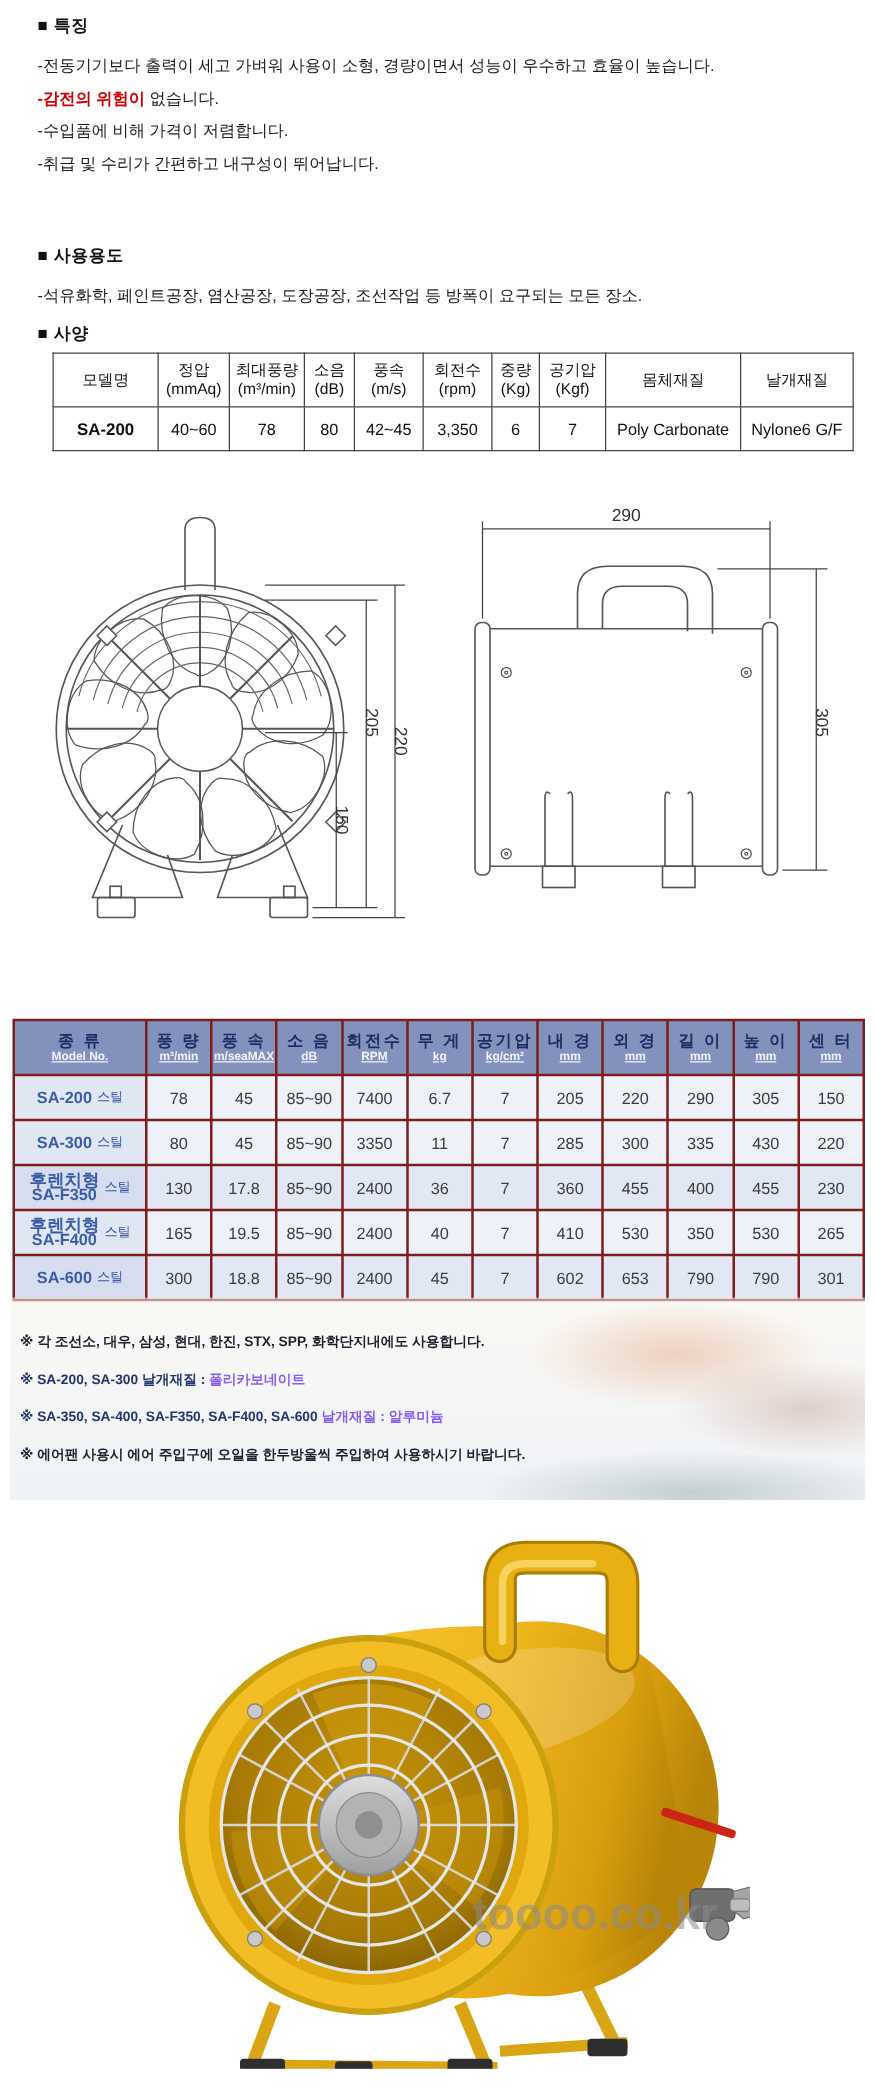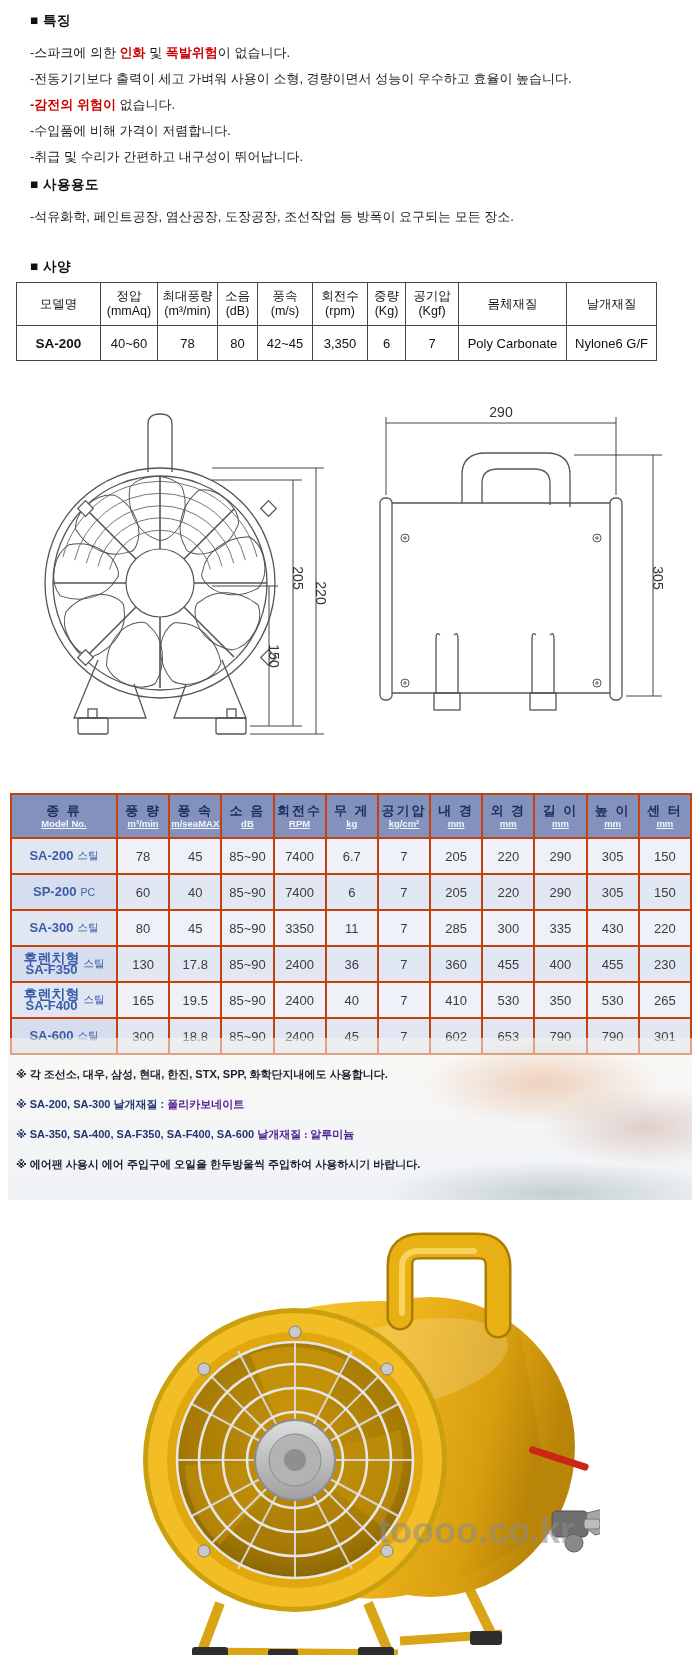--- a/index.html
+++ b/index.html
@@ -6,30 +6,30 @@
   #page{position:relative;width:700px;height:1673px;background:#ffffff;overflow:hidden;
         font-family:"Liberation Sans","DejaVu Sans",sans-serif;color:#1a1a1a;}
 
   
   .sec{position:absolute;left:30px;}
   .sec-title{font-size:13.5px;font-weight:bold;color:#111;margin:0 0 10px 0;letter-spacing:.5px;}
   .tline{font-size:13px;line-height:26px;color:#1a1a1a;white-space:nowrap;}
   .red{color:#cc0000;font-weight:bold;}
 
   
-  .spec-table{position:absolute;left:16px;top:282px;width:640px;border-collapse:collapse;table-layout:fixed;}
+  .spec-table{position:absolute;left:42px;top:282px;width:640px;border-collapse:collapse;table-layout:fixed;}
   .spec-table th,.spec-table td{border:1px solid #444;text-align:center;vertical-align:middle;
         font-size:12.5px;font-weight:normal;color:#111;background:#fff;padding:0;}
   .spec-table th{height:42px;line-height:15px;}
   .spec-table td{height:34px;font-size:13px;}
   .spec-table td.model{font-weight:bold;font-size:13.5px;}
 
   
-  .models-table{position:absolute;left:10px;top:793px;width:682px;border-collapse:separate;
-        border-spacing:2px;table-layout:fixed;background:#c2410c;}
+  .models-table{position:absolute;left:10px;top:815px;width:682px;border-collapse:separate;
+        border-spacing:2px;table-layout:fixed;background:#7f1d1d;}
   .models-table th{background:#8292bc;height:38px;padding:2px 0;vertical-align:middle;}
   .models-table th .ko{display:block;font-size:13px;font-weight:bold;color:#1c2e63;letter-spacing:2px;line-height:15px;}
   .models-table th .un{display:block;font-size:9.5px;font-weight:bold;color:#f2f4fa;line-height:12px;text-decoration:underline;}
   .models-table td{text-align:center;vertical-align:middle;height:32px;font-size:13px;color:#3c3c3c;}
   .models-table tr.lt td{background:#eef1f7;}
   .models-table tr.lt td.mcell{background:#e0e6f2;}
   .models-table tr.dk td{background:#e2e8f3;}
   .models-table tr.dk td.mcell{background:#d6ddee;}
   .mwrap{display:flex;align-items:center;justify-content:center;gap:4px;}
   .mstack{display:flex;flex-direction:column;line-height:12px;}
@@ -42,44 +42,43 @@
     background-image:
       radial-gradient(ellipse 170px 60px at 78% 28%, rgba(216,122,60,.30), transparent 70%),
       radial-gradient(ellipse 150px 55px at 93% 55%, rgba(150,70,45,.22), transparent 70%),
       radial-gradient(ellipse 240px 45px at 80% 96%, rgba(95,125,115,.30), transparent 72%),
       linear-gradient(180deg, rgba(246,243,236,.55), rgba(227,232,240,.55));
     background-repeat:no-repeat;}
   .notes{position:absolute;left:16px;top:1064px;width:672px;}
   .nline{font-size:11px;font-weight:bold;line-height:20px;margin-bottom:10px;white-space:nowrap;}
   .n-dark{color:#1b1f2e;}
   .n-navy{color:#22356f;}
-  .n-red{color:#4c1d95;font-family:Liberation Serif, serif;}
+  .n-red{color:#8b5cf6;}
 
   
   .drawings{position:absolute;left:0;top:388px;width:700px;height:350px;}
   .drw{position:absolute;}
   .photo{position:absolute;left:100px;top:1225px;}
   svg text{font-family:"Liberation Sans","DejaVu Sans",sans-serif;}
   .dimtxt{font-size:14px;fill:#333;}
 </style>
 </head>
 <body>
 
 <div id="page">
 
   <div class="sec" style="top:12px;">
     <div class="sec-title">■ 특징</div>
-    <div class="tline"><span>-스파크에 의한 </span><span class="red">인화</span><span> 및 </span><span class="red">폭발위험</span><span>이 없습니다.</span></div>
     <div class="tline"><span>-전동기기보다 출력이 세고 가벼워 사용이 소형, 경량이면서 성능이 우수하고 효율이 높습니다.</span></div>
     <div class="tline"><span class="red">-감전의 위험이</span><span> 없습니다.</span></div>
     <div class="tline"><span>-수입품에 비해 가격이 저렴합니다.</span></div>
     <div class="tline"><span>-취급 및 수리가 간편하고 내구성이 뛰어납니다.</span></div>
   </div>
 
-  <div class="sec" style="top:176px;">
+  <div class="sec" style="top:196px;">
     <div class="sec-title">■ 사용용도</div>
     <div class="tline">-석유화학, 페인트공장, 염산공장, 도장공장, 조선작업 등 방폭이 요구되는 모든 장소.</div>
   </div>
 
   <div class="sec" style="top:258px;">
     <div class="sec-title">■ 사양</div>
   </div>
 
   <table class="spec-table">
     <colgroup>
@@ -346,42 +345,20 @@
           <td>85~90</td>
           <td>7400</td>
           <td>6.7</td>
           <td>7</td>
           <td>205</td>
           <td>220</td>
           <td>290</td>
           <td>305</td>
           <td>150</td>
     </tr>
-    <tr class="dk">
-      <td class="mcell">
-            <div class="mwrap">
-              <div class="mstack">
-                <span class="mprefix"></span>
-                <span class="mname">SP-200</span>
-              </div>
-              <span class="mtag">PC</span>
-            </div>
-          </td>
-      <td>60</td>
-          <td>40</td>
-          <td>85~90</td>
-          <td>7400</td>
-          <td>6</td>
-          <td>7</td>
-          <td>205</td>
-          <td>220</td>
-          <td>290</td>
-          <td>305</td>
-          <td>150</td>
-    </tr>
     <tr class="lt">
       <td class="mcell">
             <div class="mwrap">
               <div class="mstack">
                 <span class="mprefix"></span>
                 <span class="mname">SA-300</span>
               </div>
               <span class="mtag">스틸</span>
             </div>
           </td>

